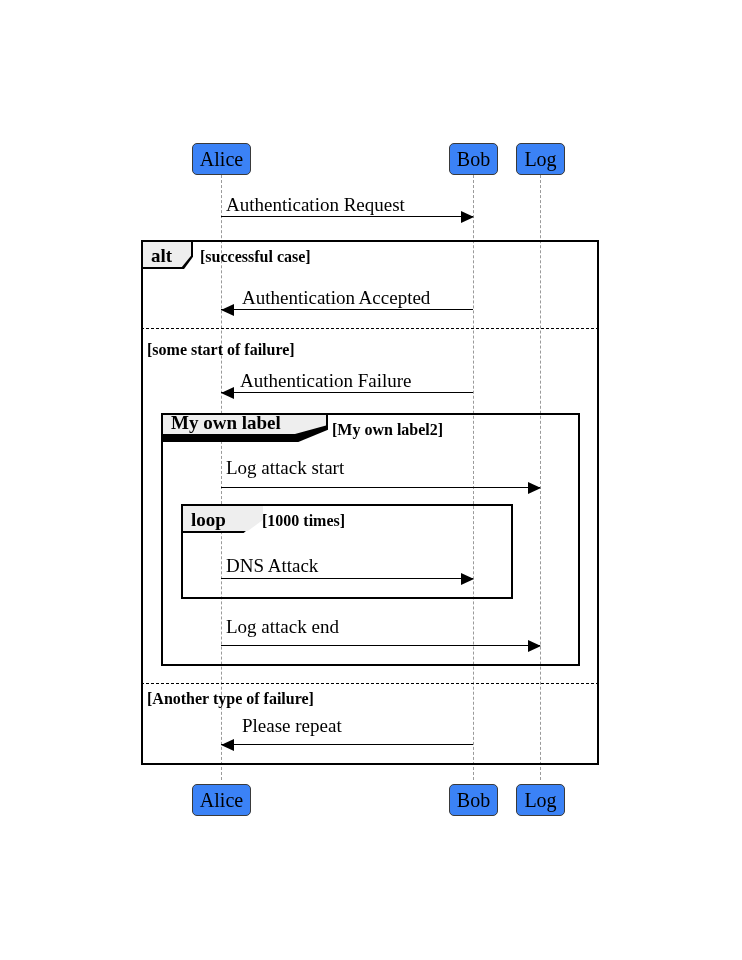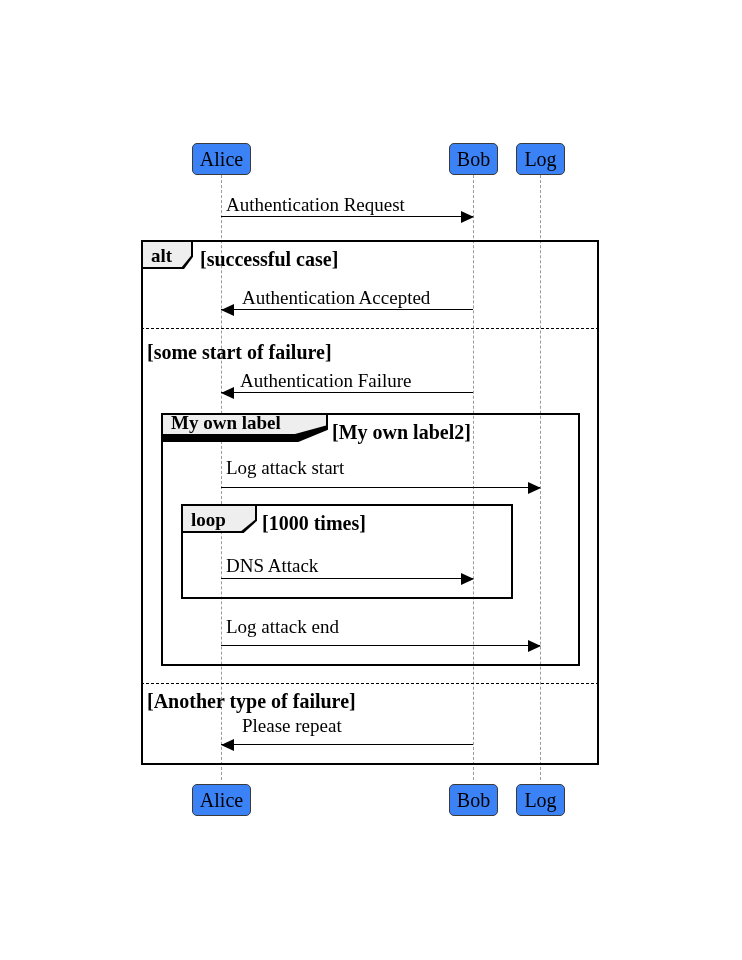--- a/index.html
+++ b/index.html
@@ -75,21 +75,21 @@
     align-items: flex-end;
     padding-left: 8px;
     height: 24px;
   }
 
   
   .guard {
     position: absolute;
     font-family: "Liberation Serif", serif;
     font-weight: bold;
-    font-size: 20px;
+    font-size: 16px;
     color: #000;
     white-space: nowrap;
   }
 
   
   .separator {
     position: absolute;
     height: 0;
     border-top: 1.6px dashed #000000;
   }
@@ -174,21 +174,21 @@
   </div>
   <div class="guard" style="left:332px; top:421px;">[My own label2]</div>
 
   <div class="msg-label" style="left:226px; top:457px;">Log attack start</div>
   <div class="msg-line" style="left:221px; top:487px; width:319px;"></div>
   <div class="arrowhead-right" style="left:528px; top:482px;"></div>
 
   <div class="fragment" style="left:181px; top:504px; width:332px; height:95px;"></div>
 
   <div class="frag-tag-border" style="left:183px; top:506px; width:74px; height:27px;"></div>
-  <div class="frag-tag-inner" style="left:183px; top:506px; width:72px; height:25px;padding-left:8px;">
+  <div class="frag-tag-inner" style="left:183px; top:506px; width:80px; height:25px;padding-left:8px;">
     <span>loop</span>
   </div>
   <div class="guard" style="left:262px; top:512px;">[1000 times]</div>
 
   <div class="msg-label" style="left:226px; top:555px;">DNS Attack</div>
   <div class="msg-line" style="left:221px; top:578px; width:252px;"></div>
   <div class="arrowhead-right" style="left:461px; top:573px;"></div>
 
   <div class="msg-label" style="left:226px; top:616px;">Log attack end</div>
   <div class="msg-line" style="left:221px; top:645px; width:319px;"></div>

